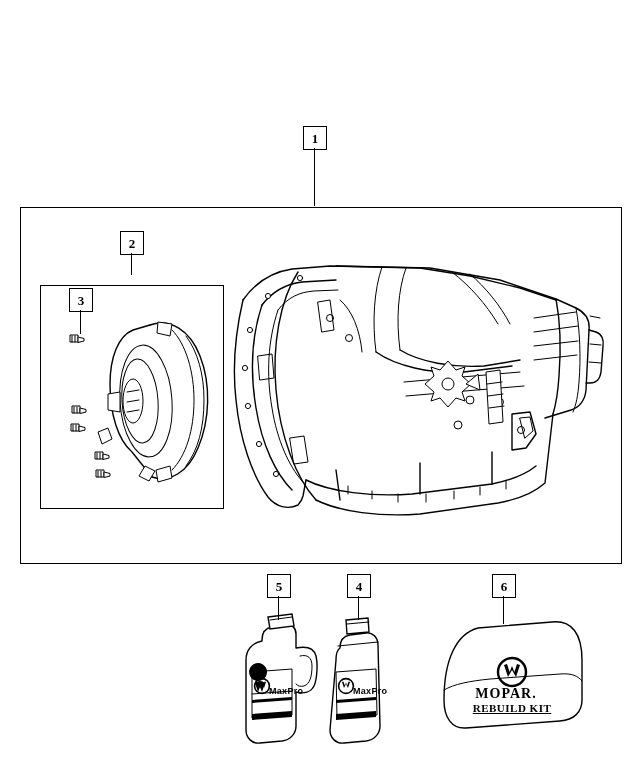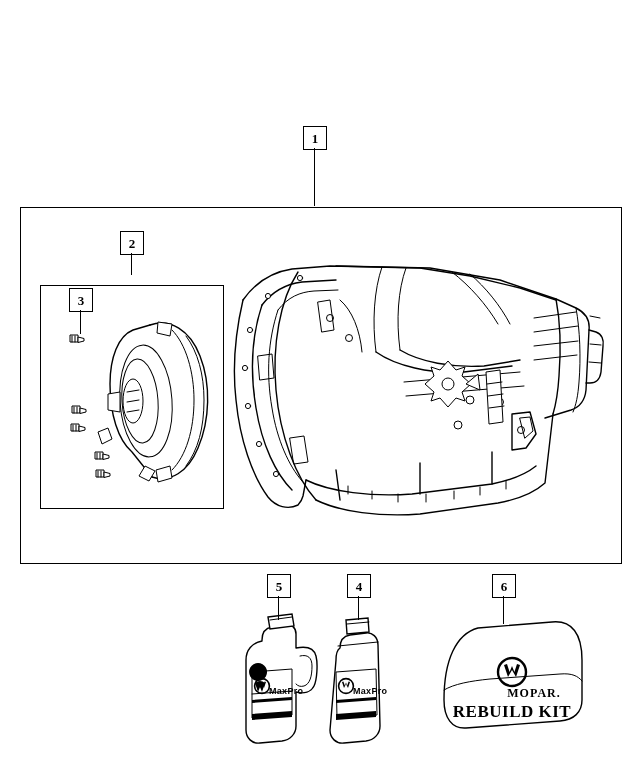--- a/index.html
+++ b/index.html
@@ -245,22 +245,22 @@
       <path class="stt" d="M444,690 C454,684 470,681 490,679 L560,674 C572,673 578,676 582,681"></path>
 
       <circle style="fill:none;stroke:#000;stroke-width:2.4" cx="512" cy="672" r="14"></circle>
       <path class="blk" d="M504,665 l4,12 l4,-7 l4,7 l4,-12 l-3,-1 l-2.6,8 l-2.4,-6 l-2.4,6 l-2.6,-8 z"></path>
     </g>
   </svg>
 
   <div class="bottle-label" style="left:269px;top:686px;font-size:9px;">MaxPro</div>
   <div class="bottle-label" style="left:353px;top:686px;font-size:9px;">MaxPro</div>
 
-  <div class="kit-text" style="left:484px;top:686px;width:100px;font-size:12px;letter-spacing:1px;">MOPAR.</div>
-  <div class="kit-text" style="left:452px;top:702px;width:120px;font-size:17px;letter-spacing:.5px;">REBUILD KIT</div>
+  <div class="kit-text" style="left:456px;top:686px;width:100px;font-size:14px;letter-spacing:1px;">MOPAR.</div>
+  <div class="kit-text" style="left:452px;top:702px;width:120px;font-size:11px;letter-spacing:.5px;text-decoration:underline;">REBUILD KIT</div>
 
   <div class="callout" style="left:267px;top:574px;">
     <span>5</span>
   </div>
   <div class="leader vline" style="left:277.5px;top:596px;height:24px;"></div>
 
   <div class="callout" style="left:347px;top:574px;">
     <span>4</span>
   </div>
   <div class="leader vline" style="left:357.5px;top:596px;height:24px;"></div>

